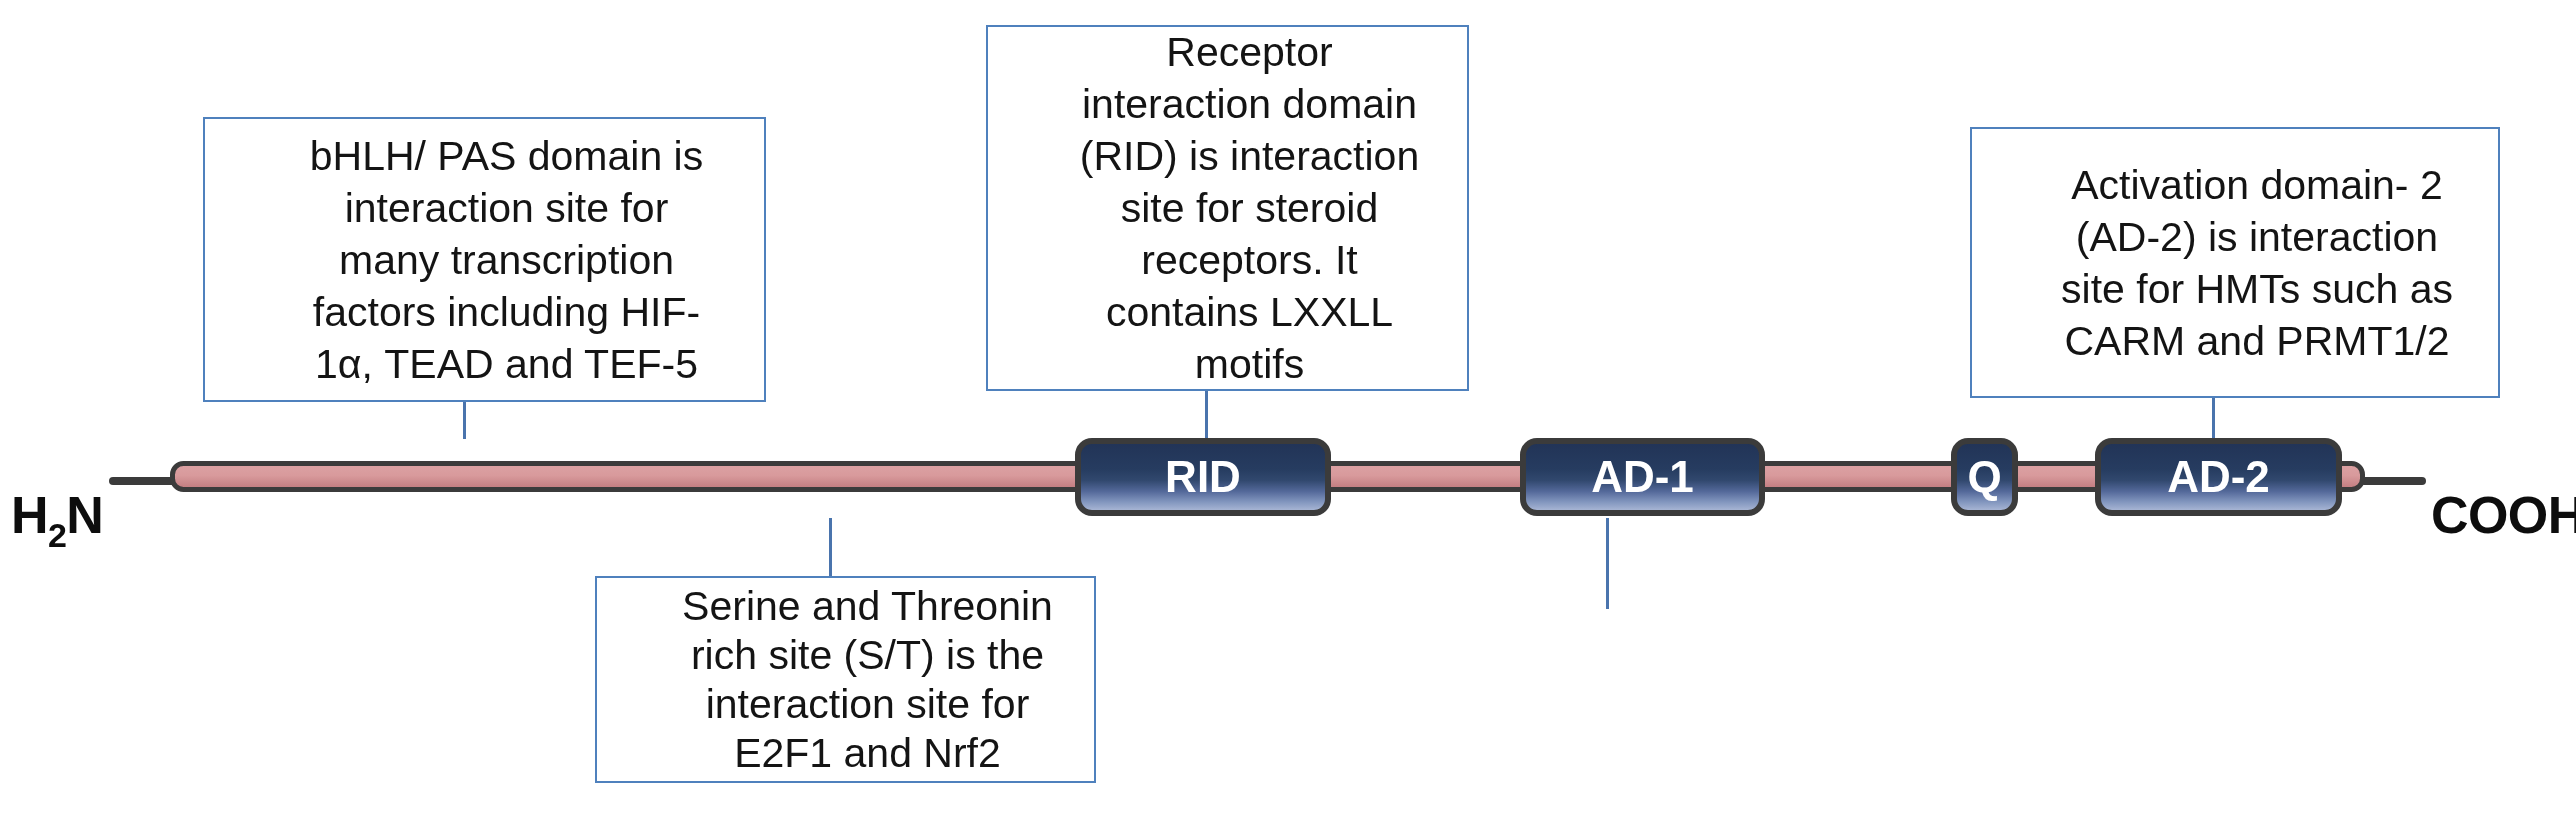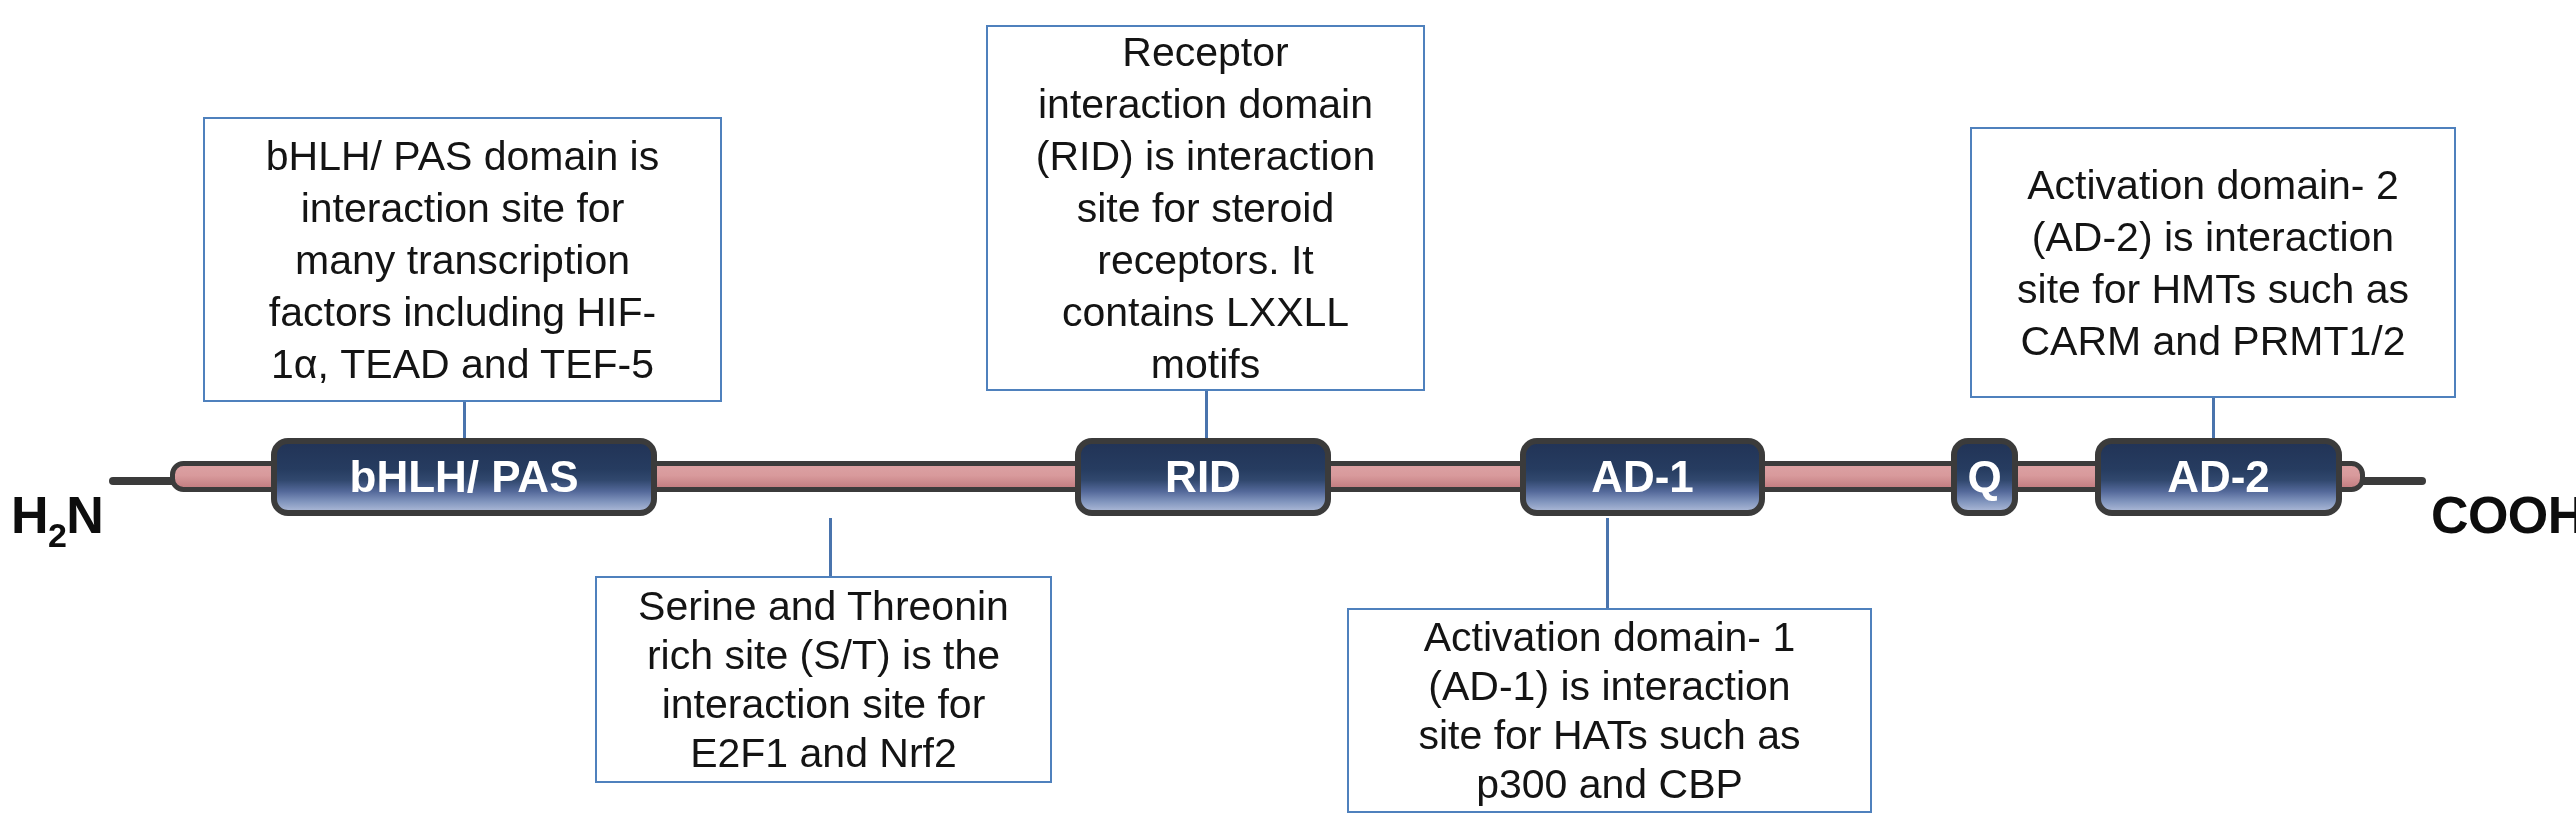--- a/index.html
+++ b/index.html
@@ -49,21 +49,21 @@
   .domain-ad1{left:1520px;width:233px;}
   .domain-q{left:1951px;width:55px;}
   .domain-ad2{left:2095px;width:235px;}
   
   .note{
     position:absolute;
     background:#ffffff;
     border:2.5px solid #4f81bd;
     display:flex;align-items:center;justify-content:center;
     text-align:center;color:#141414;
-    font-size:41px;line-height:52px;
+    font-size:41px;line-height:52px;padding-left:44px;
   }
   .note-text{white-space:pre-line;}
   .note1{left:203px;top:117px;width:515px;height:281px;}
   .note2{left:986px;top:24.6px;width:435px;height:362px;}
   .note3{left:1970px;top:127px;width:482px;height:267px;}
   .note4{left:595px;top:576px;width:453px;height:203px;line-height:49px;}
   .note5{left:1347px;top:608px;width:521px;height:201px;line-height:49px;}
   
   .connector{
     position:absolute;width:3.1px;background:#4a74ad;
@@ -85,23 +85,20 @@
   <div class="connector conn4"></div>
   <div class="connector conn5"></div>
 
   <div class="term-line left"></div>
   <div class="term-line right"></div>
   <div class="backbone"></div>
 
   <div class="terminus left"><span>H</span><span class="sub2">2</span><span>N</span></div>
   <div class="terminus right">COOH</div>
 
-  <div class="domain domain-bhlh">
-    <span>bHLH/ PAS</span>
-  </div>
   <div class="domain domain-rid">
     <span>RID</span>
   </div>
   <div class="domain domain-ad1">
     <span>AD-1</span>
   </div>
   <div class="domain domain-q">
     <span>Q</span>
   </div>
   <div class="domain domain-ad2">
@@ -129,21 +126,15 @@
 (AD-2) is interaction
 site for HMTs such as
 CARM and PRMT1/2</div>
   </div>
   <div class="note note4">
     <div class="note-text">Serine and Threonin
 rich site (S/T) is the
 interaction site for
 E2F1 and Nrf2</div>
   </div>
-  <div class="note note5">
-    <div class="note-text">Activation domain- 1
-(AD-1) is interaction
-site for HATs such as
-p300 and CBP</div>
-  </div>
 
 </div>
 
 
 </body></html>

